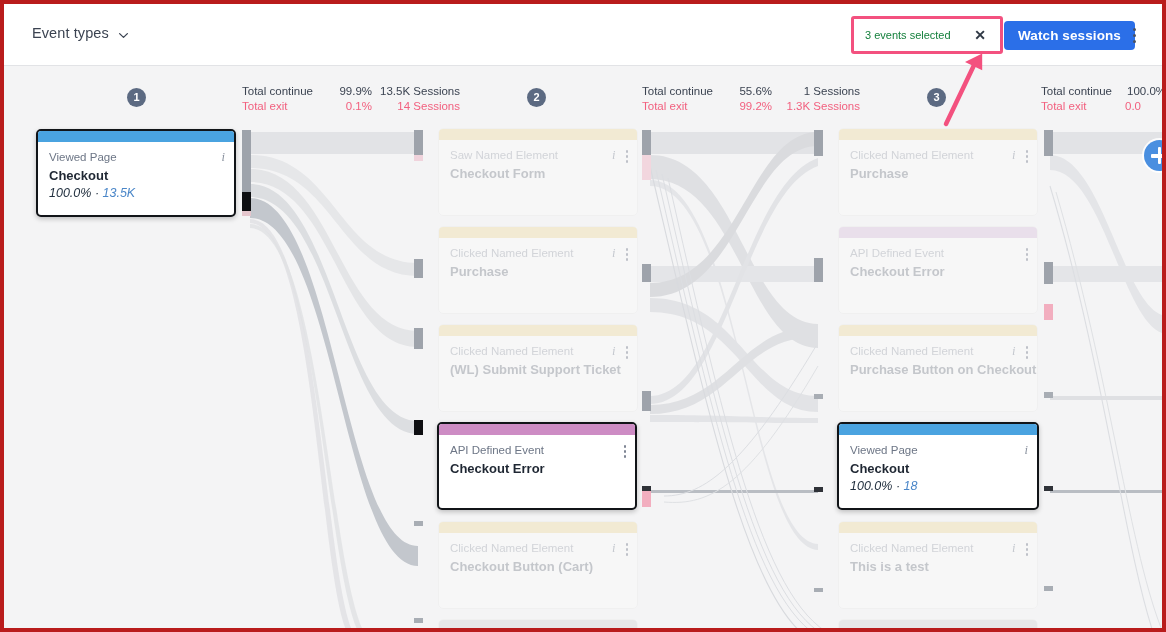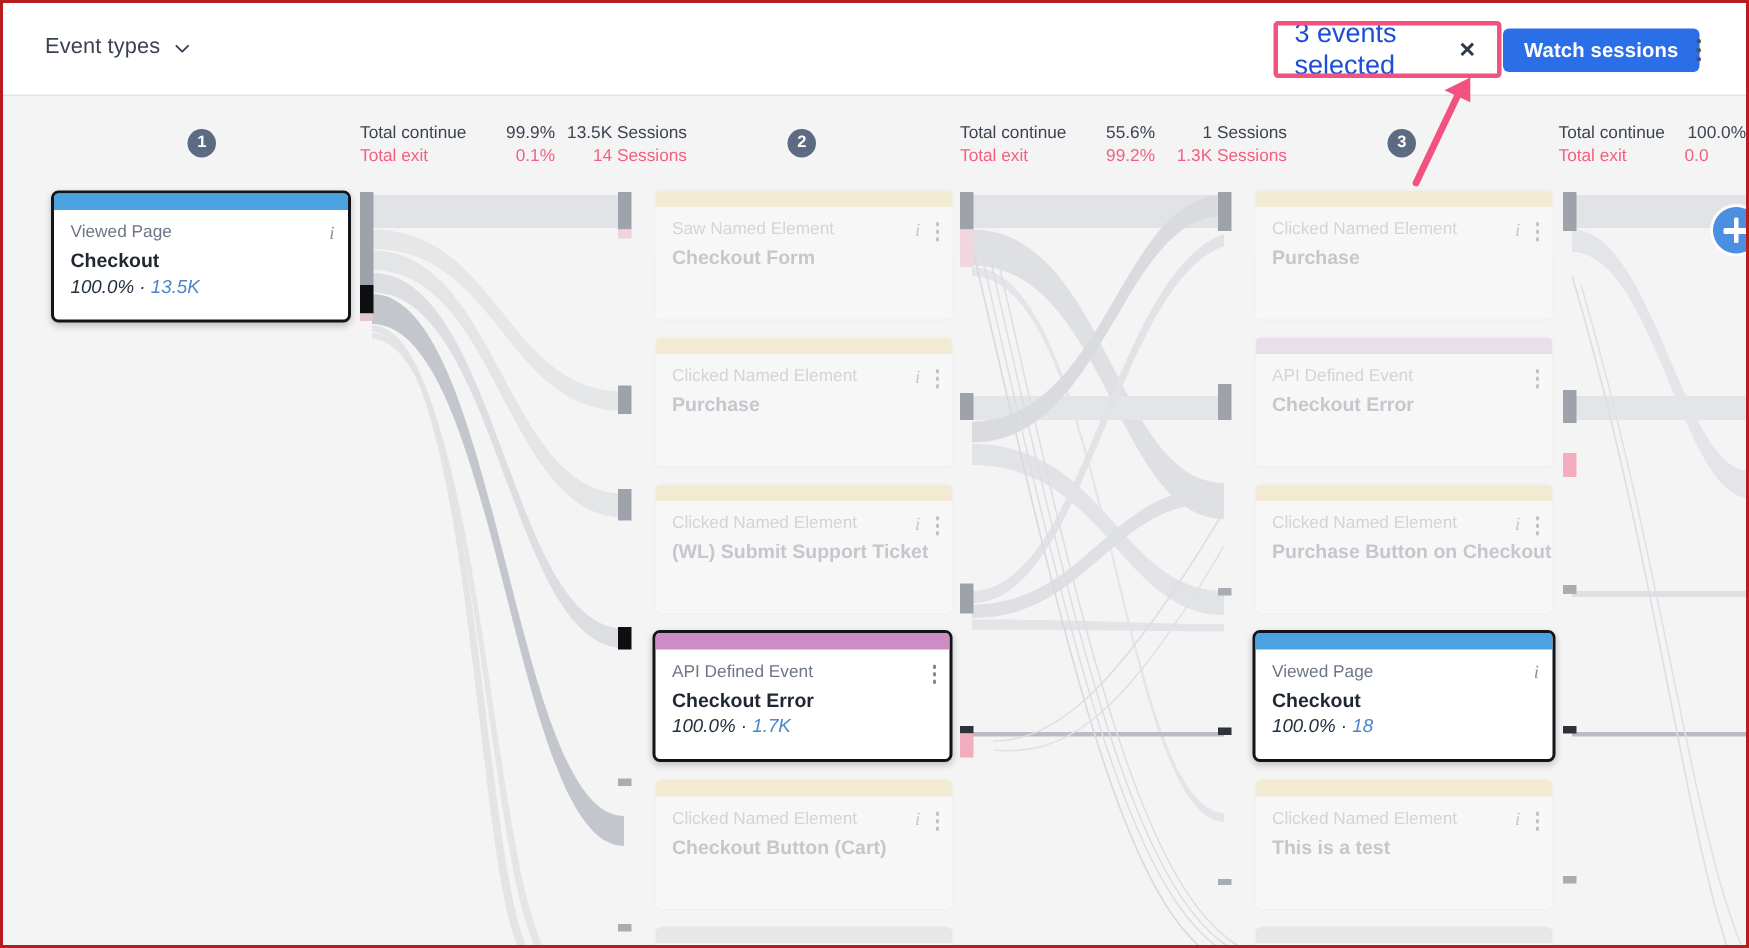--- a/index.html
+++ b/index.html
@@ -7,21 +7,21 @@
     width: 1166px; height: 632px;
     overflow: hidden;
     background: #ffffff;
     font-family: "Liberation Sans", sans-serif;
     -webkit-font-smoothing: antialiased;
   }
   #app {
     position: relative;
     width: 1166px; height: 632px;
     box-sizing: border-box;
-    border: 2px solid #b91c1c;
+    border: 4px solid #b91c1c;
     background: #f4f4f5;
     overflow: hidden;
   }
 
   
   .toolbar {
     position: absolute; left: 0; top: 0;
     width: 1166px; height: 62px;
     background: #ffffff;
     border-bottom: 1px solid #e2e3e6;
@@ -47,21 +47,21 @@
   }
   .sel-pill {
     position: absolute; left: 0; top: 0;
     width: 144px; height: 32px;
     box-sizing: border-box;
     display: flex; align-items: center;
     background: #ffffff;
     cursor: pointer;
   }
   .sel-pill-text {
-    font-size: 18px; color: #1d4ed8; margin-left: 10px;
+    font-size: 11px; color: #15803d; margin-left: 10px;
   }
   .sel-pill-x {
     position: absolute; right: 13px; top: 50%; transform: translateY(-50%);
     font-size: 14px; color: #2f3845; line-height: 1; cursor: pointer;
     font-weight: 700;
   }
   .sel-highlight {
     position: absolute; left: -4px; top: -3px;
     width: 152px; height: 38px;
     border: 3px solid #f3517f;
@@ -406,21 +406,20 @@
       <div class="body">
         <div class="icons">
           <span class="ic-kebab">
               <i></i>
               <i></i>
               <i></i>
             </span>
         </div>
         <div class="kind">API Defined Event</div>
         <div class="title">Checkout Error</div>
-        <div class="meta"><b>100.0%</b><span> · </span><span class="cnt">1.7K</span></div>
       </div>
     </div>
 
     <div class="card dim" style="left:434px; top:455px; width:200px; height:88px;">
       <div class="bar" style="background:#f0dfaa;"></div>
       <div class="body">
         <div class="icons">
           <span class="ic-info">i</span>
           <span class="ic-kebab">
               <i></i>

